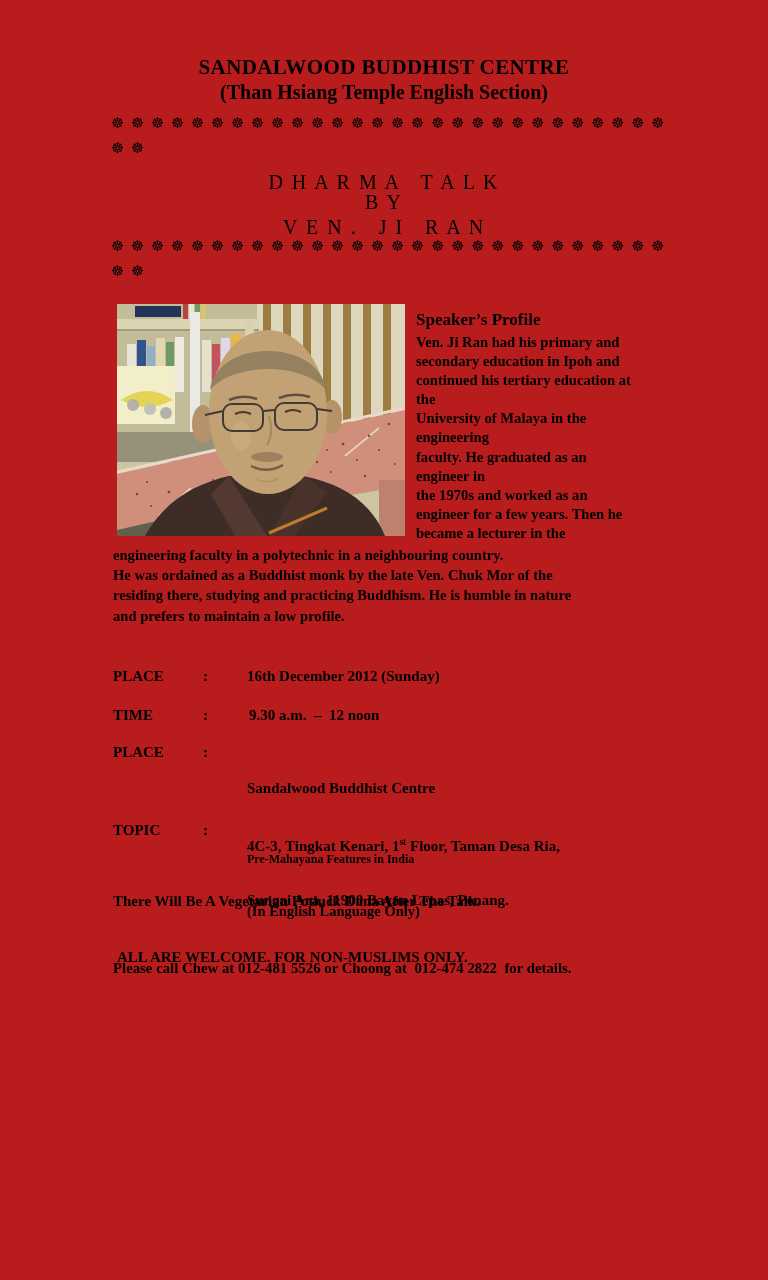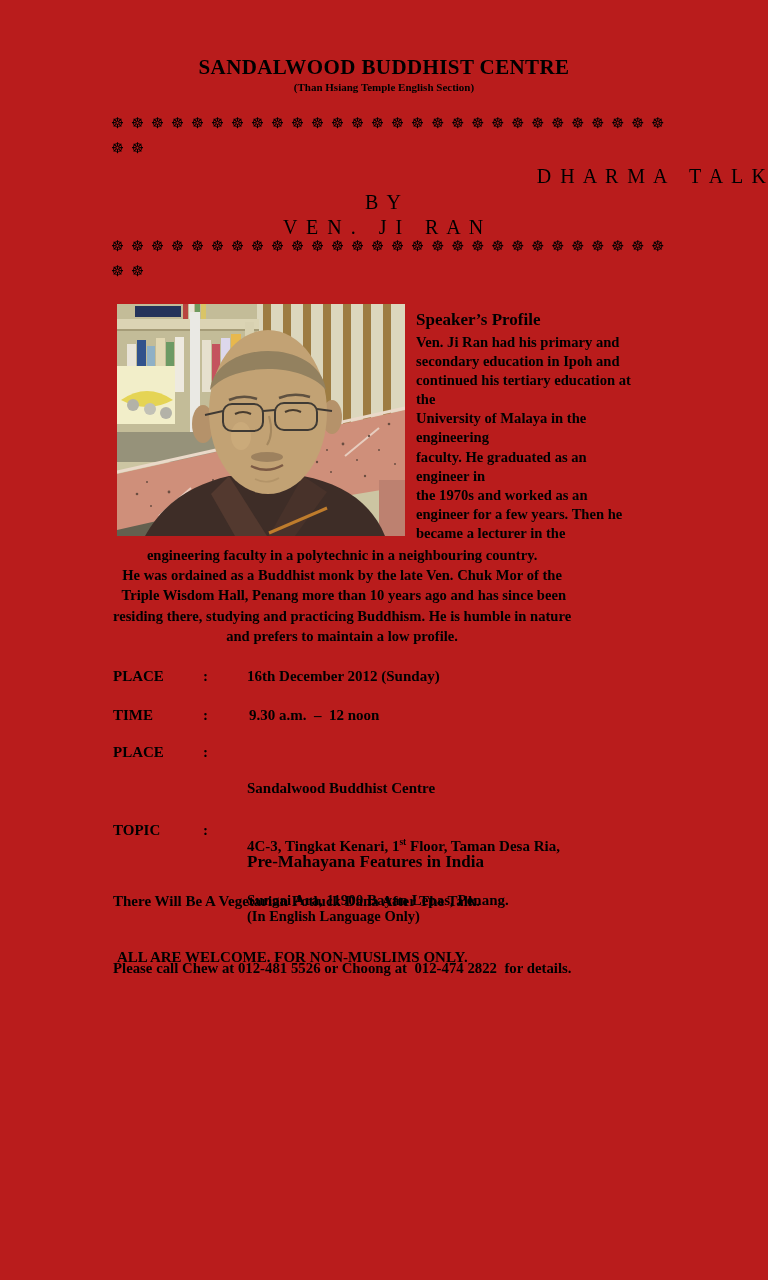--- a/index.html
+++ b/index.html
@@ -7,38 +7,38 @@
     position:relative;
     width:768px;height:1280px;
     background:#b91c1c;
     font-family:"Liberation Serif","DejaVu Serif",serif;
     color:#000;
     overflow:hidden;
   }
   .abs{position:absolute;}
   .center{left:0;width:768px;text-align:center;}
   .title{font-size:21px;font-weight:700;letter-spacing:.4px;}
-  .subtitle{font-size:11px;font-weight:700;}
+  .subtitle{font-size:20px;font-weight:700;}
   .wheel-row{
     font-family:"DejaVu Sans",sans-serif;
     font-size:14.5px;line-height:25px;
     letter-spacing:1.2px;
     white-space:pre;color:#000;
   }
   .event-line{font-size:20px;font-weight:400;letter-spacing:2px;white-space:pre;}
   .profile-col{width:252px;}
   .profile-heading{font-size:17px;font-weight:700;line-height:26px;}
   .body-line{font-size:14.6px;font-weight:700;line-height:19.1px;white-space:pre;}
   .full-line{font-size:14.6px;font-weight:700;line-height:20.2px;white-space:pre;}
   .detail-row{left:113px;width:560px;height:22px;}
   .detail-label{position:absolute;left:0;top:0;font-size:15px;font-weight:700;}
   .detail-colon{position:absolute;left:90px;top:0;font-size:15px;font-weight:700;}
   .detail-value{position:absolute;left:134px;top:0;font-size:15px;font-weight:700;white-space:pre;}
   .detail-value .vline{line-height:20.2px;}
-  .topic-main{font-size:17px;}
+  .topic-main{font-size:12px;}
   .topic-sub{font-size:14.5px;line-height:21px;}
   .sup{vertical-align:super;font-size:9.5px;}
   .footer-line{font-size:15px;font-weight:700;white-space:pre;}
   .photo{
     left:117px;top:304px;width:288px;height:232px;
   }
   .photo svg{display:block;}
 </style>
 </head>
 <body>
@@ -46,21 +46,21 @@
 <div class="page">
 
   <div class="abs center title" style="top:55px;">SANDALWOOD BUDDHIST CENTRE</div>
   <div class="abs center subtitle" style="top:81px;">(Than Hsiang Temple English Section)</div>
 
   <div class="abs" style="left:111px;top:111px;">
     <div class="wheel-row">☸ ☸ ☸ ☸ ☸ ☸ ☸ ☸ ☸ ☸ ☸ ☸ ☸ ☸ ☸ ☸ ☸ ☸ ☸ ☸ ☸ ☸ ☸ ☸ ☸ ☸ ☸ ☸</div>
     <div class="wheel-row">☸ ☸</div>
   </div>
 
-  <div class="abs center event-line" style="top:165px;text-align:right;">D H A R M A   T A L K</div>
+  <div class="abs center event-line" style="top:171px;">D H A R M A   T A L K</div>
   <div class="abs center event-line" style="top:191px;">B Y</div>
   <div class="abs center event-line" style="top:216px;">V E N .   J I   R A N</div>
 
   <div class="abs" style="left:111px;top:234px;">
     <div class="wheel-row">☸ ☸ ☸ ☸ ☸ ☸ ☸ ☸ ☸ ☸ ☸ ☸ ☸ ☸ ☸ ☸ ☸ ☸ ☸ ☸ ☸ ☸ ☸ ☸ ☸ ☸ ☸ ☸</div>
     <div class="wheel-row">☸ ☸</div>
   </div>
 
   <div class="abs photo">
     <svg width="288" height="232" viewBox="0 0 288 232" xmlns="http://www.w3.org/2000/svg">
@@ -177,24 +177,23 @@
     <div class="body-line">the</div>
     <div class="body-line">University of Malaya in the</div>
     <div class="body-line">engineering</div>
     <div class="body-line">faculty. He graduated as an</div>
     <div class="body-line">engineer in</div>
     <div class="body-line">the 1970s and worked as an</div>
     <div class="body-line">engineer for a few years. Then he</div>
     <div class="body-line">became a lecturer in the</div>
   </div>
 
-  <div class="abs" style="left:113px;top:545px;text-align:center;">
+  <div class="abs" style="left:113px;top:545px;">
     <div class="full-line">engineering faculty in a polytechnic in a neighbouring country.</div>
     <div class="full-line">He was ordained as a Buddhist monk by the late Ven. Chuk Mor of the</div>
-    <div class="full-line"> Triple Wisdom Hall, Penang more than 10 years ago and has since been</div>
     <div class="full-line">residing there, studying and practicing Buddhism. He is humble in nature</div>
     <div class="full-line">and prefers to maintain a low profile.</div>
   </div>
 
   <div class="abs detail-row" style="top:668px;">
     <span class="detail-label">PLACE</span>
     <span class="detail-colon">:</span>
     <span class="detail-value">16th December 2012 (Sunday)</span>
   </div>
 

